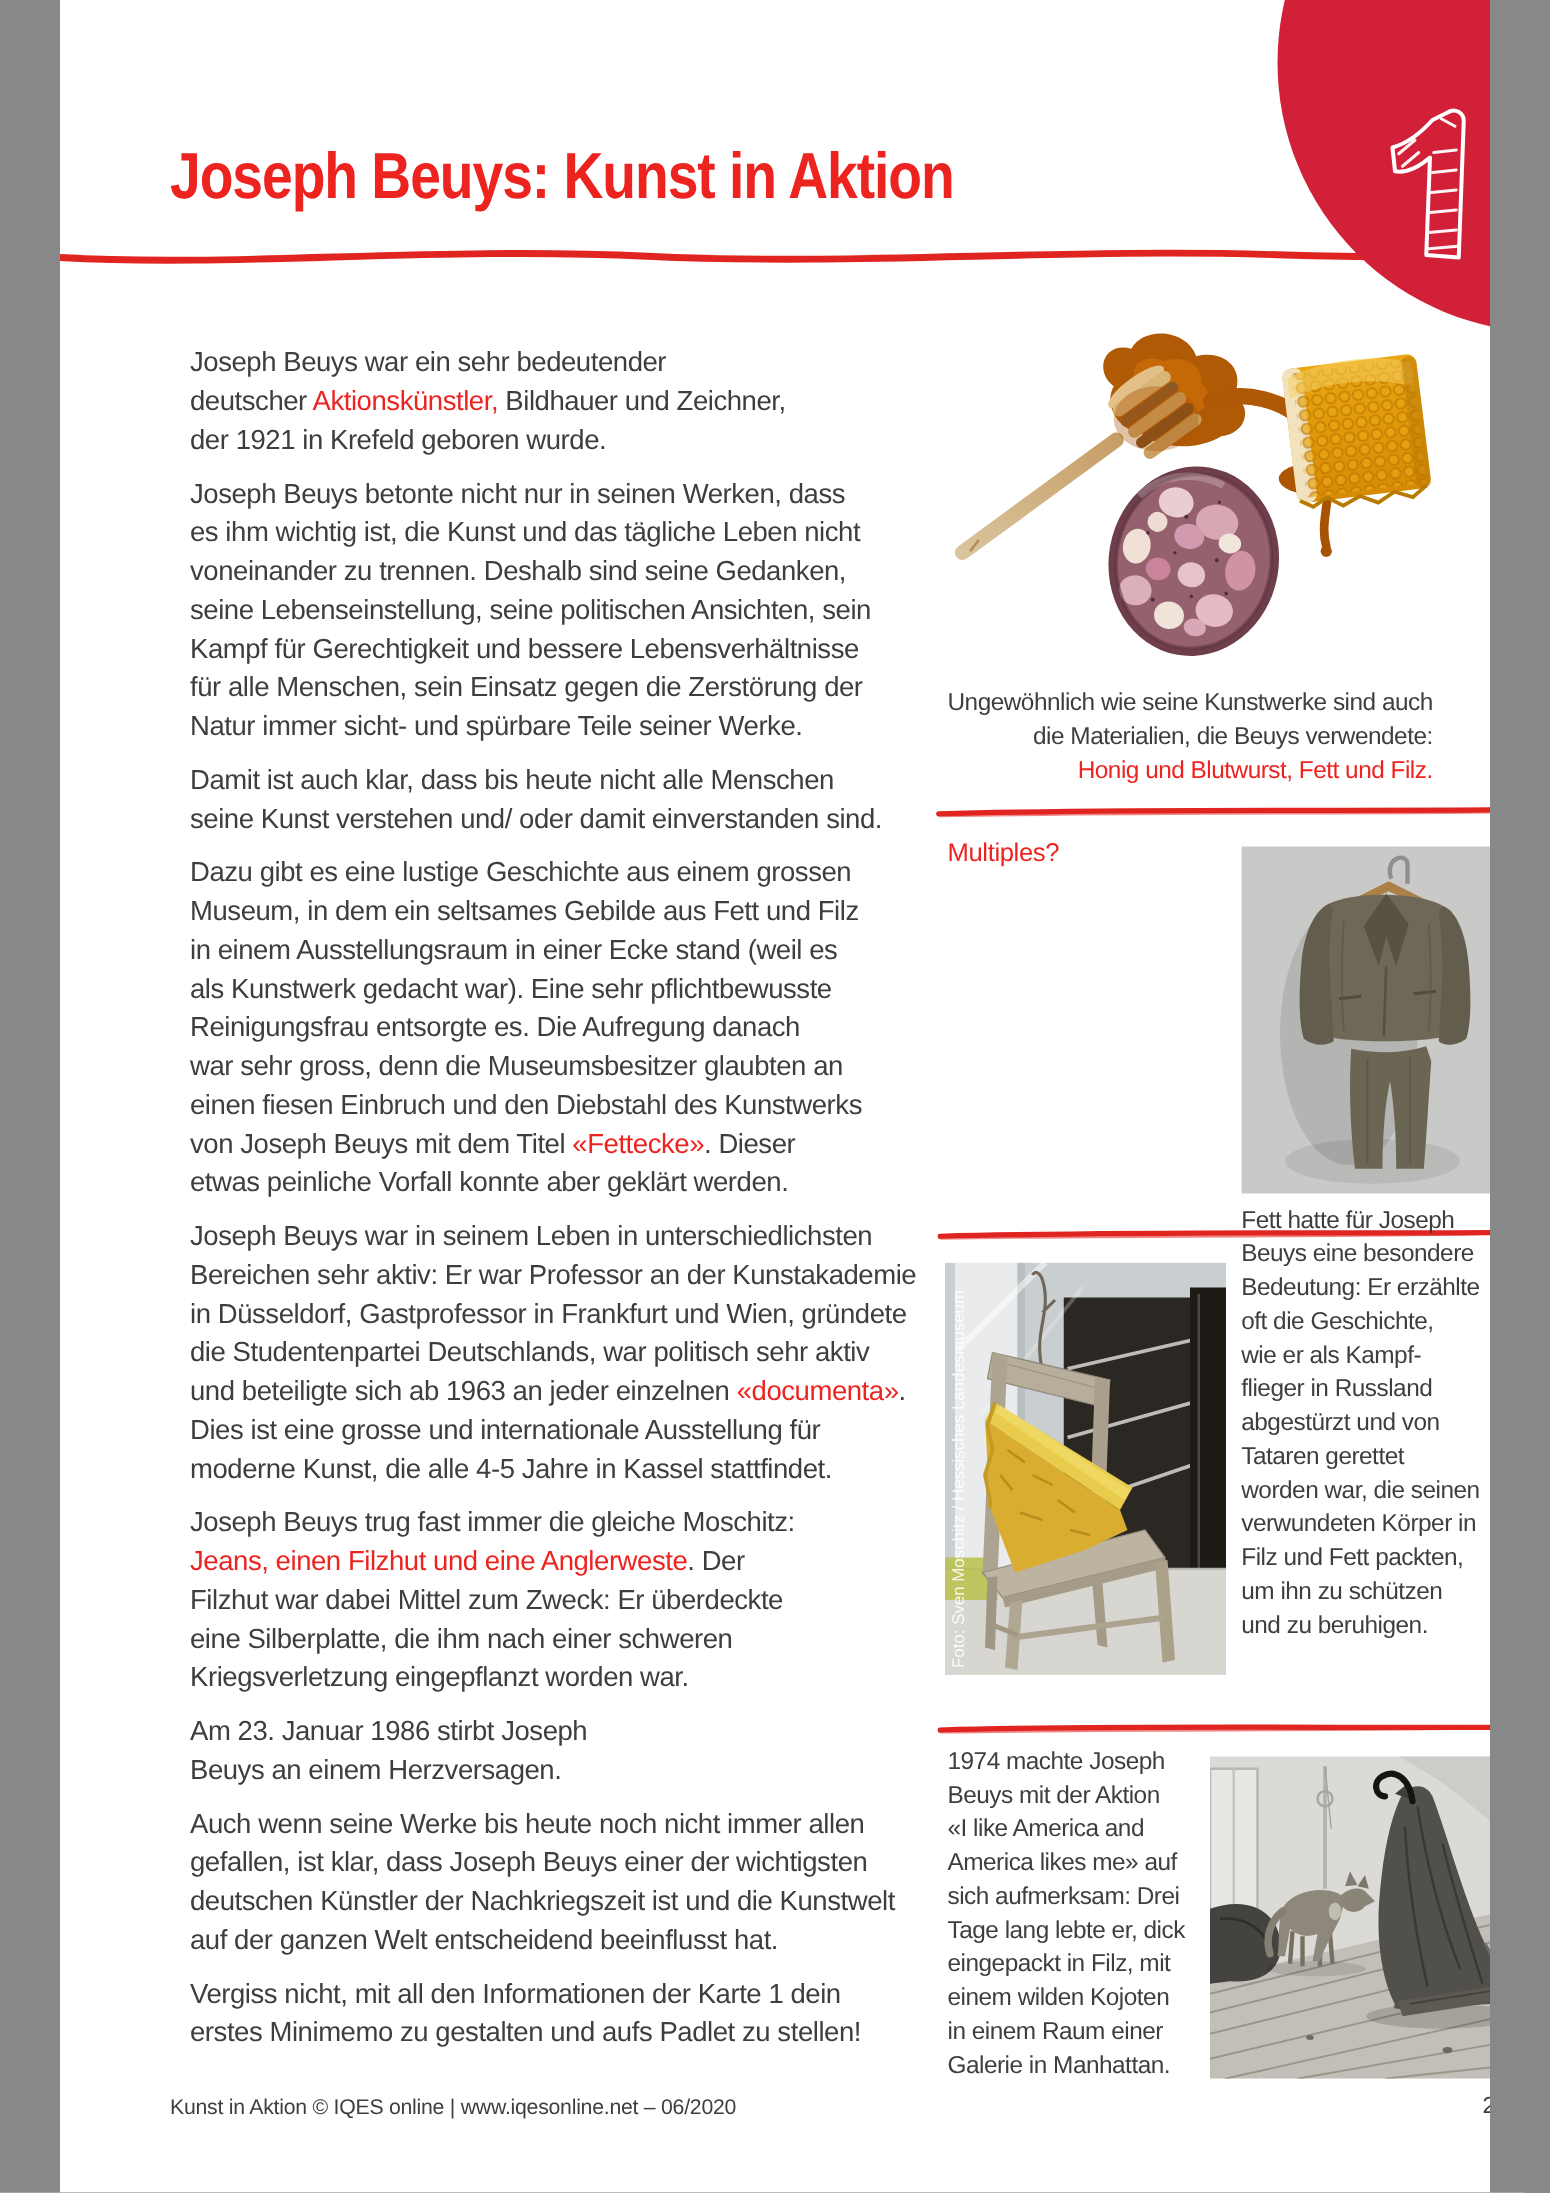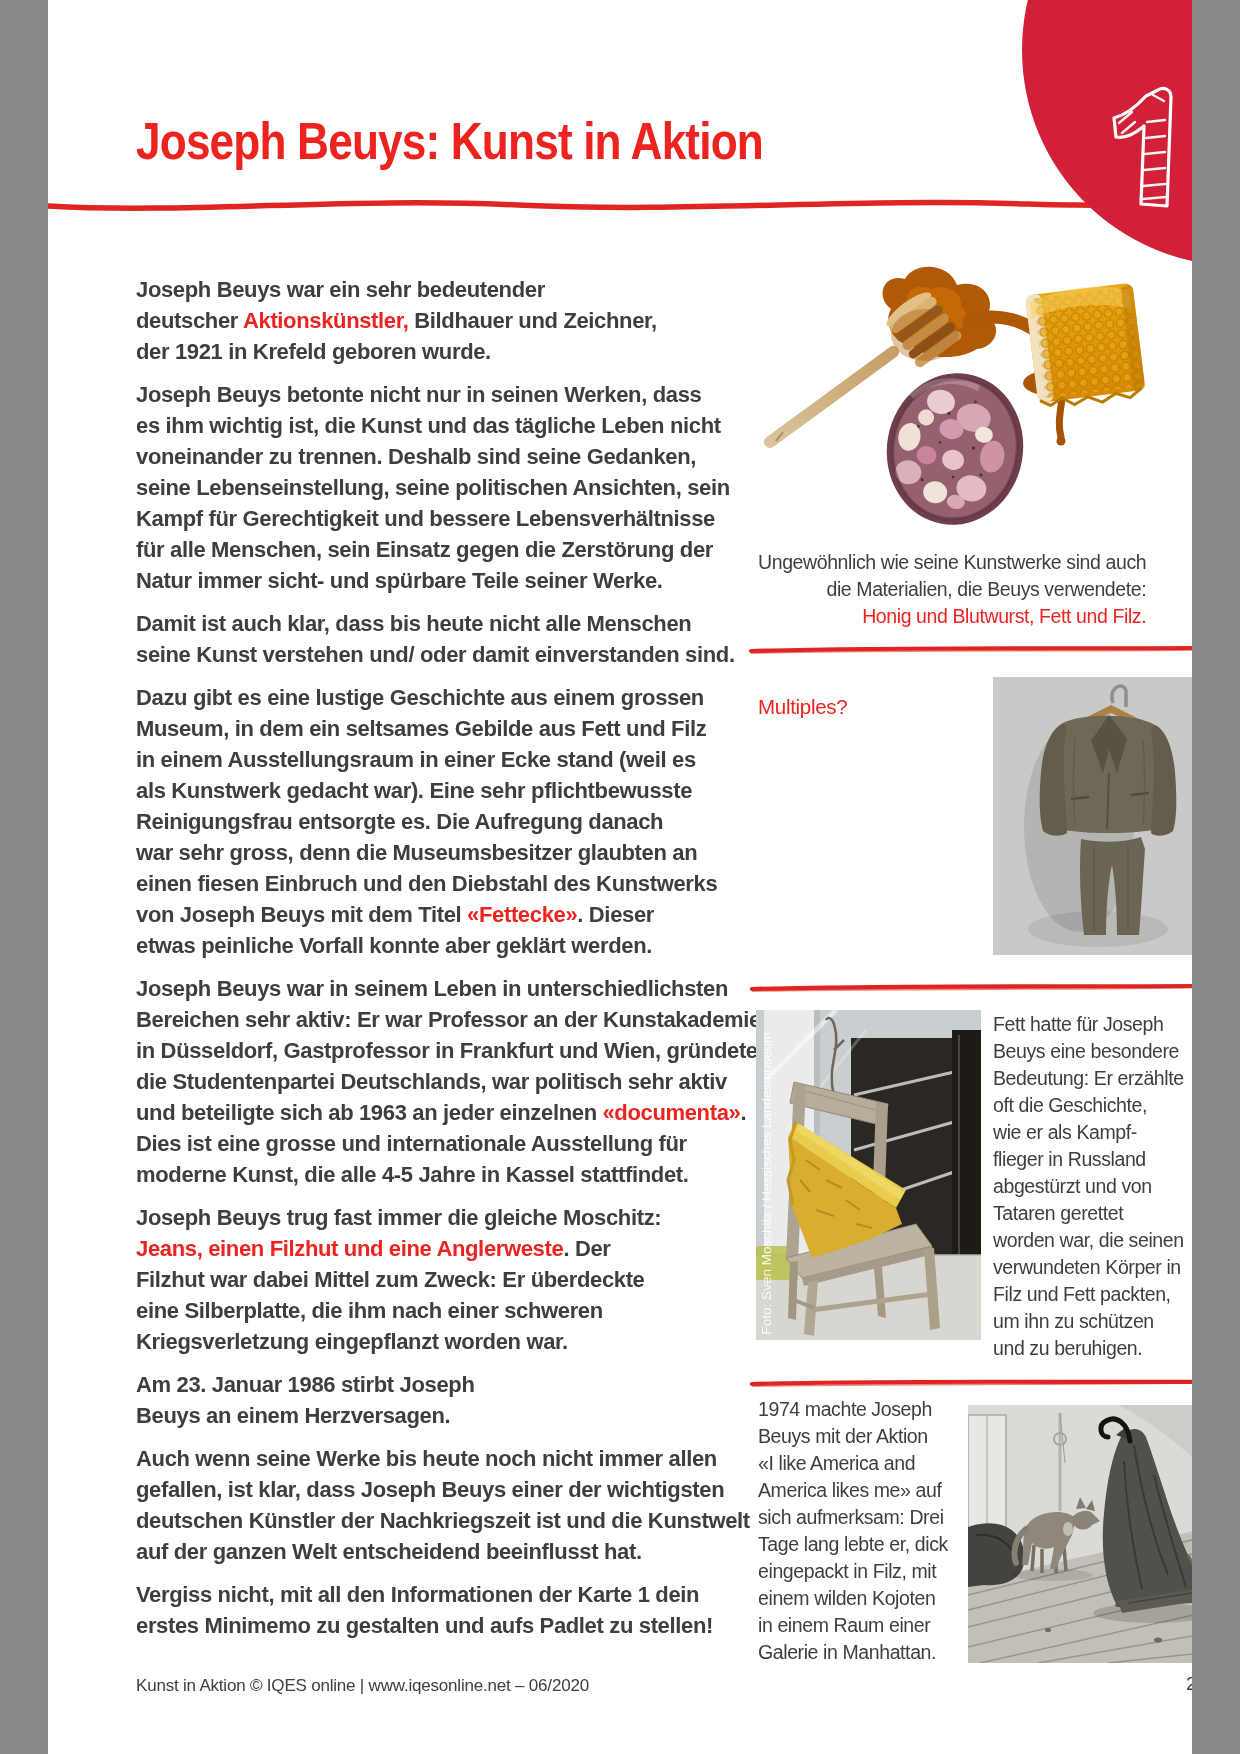--- a/index.html
+++ b/index.html
@@ -6,24 +6,24 @@
     --accent:#ed2320; --circle:#d22039; --divider:#e02420;
     --body:#3e3e3d; --credit:#85857f;
   }
   html,body{margin:0;padding:0;background:#888;}
   .page{position:relative;width:1144px;height:1754px;background:#fff;margin:0 auto;
         overflow:hidden;font-family:"Liberation Sans","DejaVu Sans",sans-serif;color:var(--body);}
   .abs{position:absolute;}
   h1.title{margin:0;font-size:52px;font-weight:bold;color:var(--accent);
      letter-spacing:-1px;transform:scaleX(.85);transform-origin:left top;white-space:nowrap;}
   .leftcol{width:640px;font-size:22px;line-height:31px;letter-spacing:-0.35px;}
-  .leftcol p{margin:0 0 12px 0;white-space:pre-line;font-weight:bold;}
+  .leftcol p{margin:0 0 12px 16px;white-space:pre-line;}
   .red{color:var(--accent);}
   .rtext{font-size:19.5px;line-height:27px;letter-spacing:-0.4px;white-space:pre-line;}
-  .rheading{font-size:20.5px;color:var(--accent);letter-spacing:-0.3px;white-space:nowrap;margin-top:24px;}
+  .rheading{font-size:20.5px;color:var(--accent);letter-spacing:-0.3px;white-space:nowrap;}
   .photo{overflow:hidden;}
   .photo svg{display:block;}
   .credit-v{position:absolute;writing-mode:vertical-rl;transform:rotate(180deg);
      font-size:13.5px;letter-spacing:0;white-space:nowrap;}
   .footer{font-size:17px;letter-spacing:-0.2px;white-space:nowrap;}
   .pagenum{font-size:18.5px;}
   .badge-label{position:absolute;width:1px;height:1px;overflow:hidden;clip:rect(0 0 0 0);}
 </style>
 </head>
 <body>
@@ -247,21 +247,21 @@
         <polygon points="168,240 178,238 184,318 174,320" fill="#aba188"></polygon>
         <polygon points="34,252 42,251 40,310 32,308" fill="#9f9684"></polygon>
         <polygon points="118,258 126,257 130,308 122,306" fill="#a49a86"></polygon>
         <path d="M55,300 L176,284" stroke="#ada48f" stroke-width="5"></path>
         <path d="M38,290 L58,298" stroke="#a29881" stroke-width="4"></path>
       </g>
     </svg>
     <span class="credit-v" style="left:3px;bottom:6px;color:rgba(255,255,255,0.88);">Foto: Sven Moschitz / Hessisches Landesmuseum</span>
   </div>
 
-  <div class="rtext abs" style="left:945px;top:1011px;">Fett hatte für Joseph
+  <div class="rtext abs" style="left:945px;top:963px;">Fett hatte für Joseph
 Beuys eine besondere
 Bedeutung: Er erzählte
 oft die Geschichte,
 wie er als Kampf-
 flieger in Russland
 abgestürzt und von
 Tataren gerettet
 worden war, die seinen
 verwundeten Körper in
 Filz und Fett packten,

